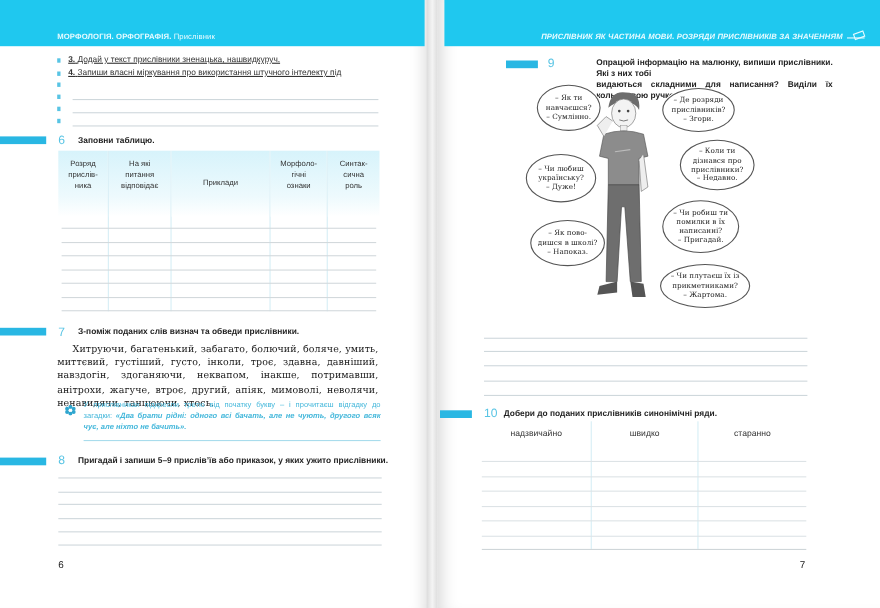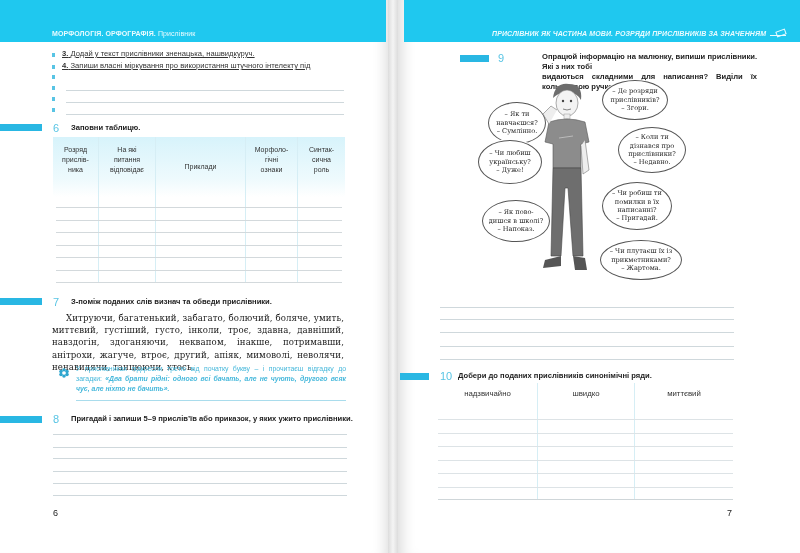--- a/index.html
+++ b/index.html
@@ -252,21 +252,21 @@
 <div class="task-title" style="left:458px; top:53px"></div>
 <div class="task-title" style="left:458px; top:53px"></div>
 <div class="task-title" style="left:458px; top:53px"></div>
 <div class="task-title" style="left:458px; top:53px"></div>
 
 <div class="task-title" style="left:542px; top:52px; width:215px; text-align:justify">
   <div>Опрацюй інформацію на малюнку, випиши прислівники. Які з них тобі</div>
   <div>видаються складними для написання? Виділи їх кольоровою ручкою.</div>
 </div>
 
-<div class="cloud" style="left:488px; top:102px; width:58px; height:42px">
+<div class="cloud" style="left:488px; top:77px; width:58px; height:42px">
   <span>
       <div>– Як ти</div>
       <div>навчаєшся?</div>
       <div>– Сумлінно.</div>
     </span>
 </div>
 <div class="cloud" style="left:478px; top:140px; width:64px; height:44px">
   <span>
       <div>– Чи любиш</div>
       <div>українську?</div>
@@ -343,21 +343,21 @@
 
 <div class="task-marker" style="left:400px; width:29px; top:373px"></div>
 <div class="task-num" style="left:440px; top:370px">10</div>
 <div class="task-title" style="left:458px; top:371px">Добери до поданих прислівників синонімічні ряди.</div>
 
 <div class="table10">
   <div class="t10-head" style="left:0; width:99px">надзвичайно</div>
   <div class="t10-sep" style="left:99px"></div>
   <div class="t10-head" style="left:100px; width:96px">швидко</div>
   <div class="t10-sep" style="left:196px"></div>
-  <div class="t10-head" style="left:197px; width:98px">миттєвий</div>
+  <div class="t10-head" style="left:197px; width:98px">старанно</div>
   <div class="t10-line" style="top:36px"></div>
   <div class="t10-line" style="top:50px"></div>
   <div class="t10-line" style="top:63px"></div>
   <div class="t10-line" style="top:77px"></div>
   <div class="t10-line" style="top:90px"></div>
   <div class="t10-line" style="top:104px"></div>
   <div class="t10-line" style="top:116px; background:#cfd6d9"></div>
 </div>
 
 <div class="page-num" style="left:727px; top:508px">7</div>

